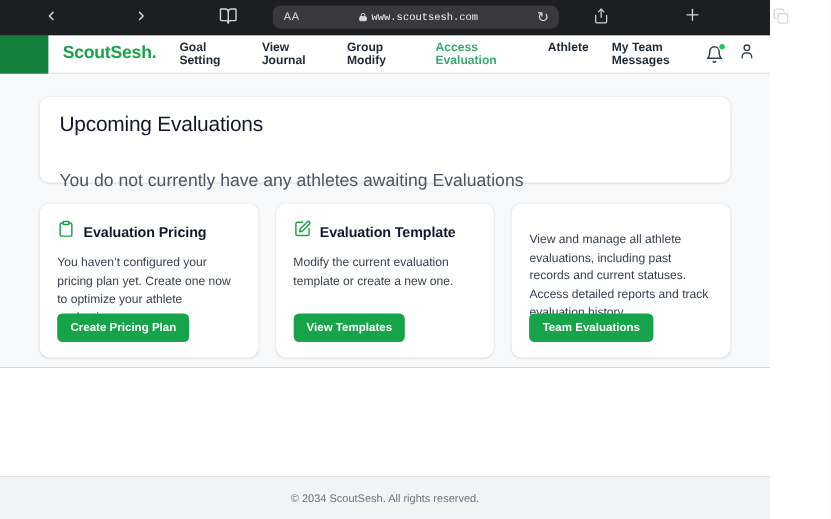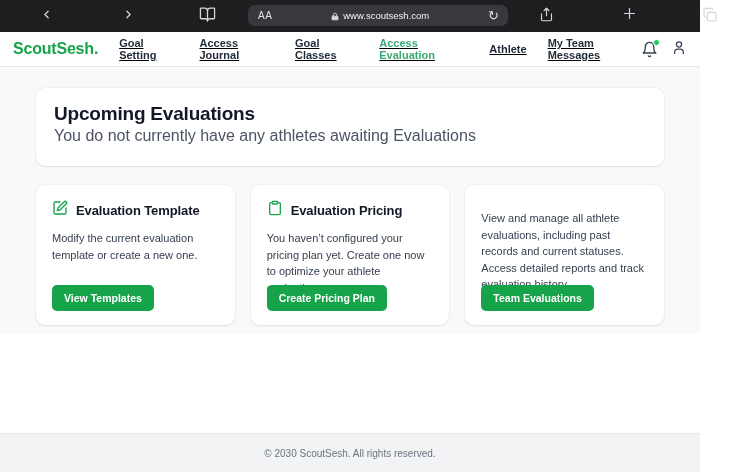--- a/index.html
+++ b/index.html
@@ -14,38 +14,38 @@
   .tb-btn svg { stroke:#d6d6d8; }
   .tb-back  { left:36px; }
   .tb-fwd   { left:118px; }
   .tb-book  { left:197px; }
   .tb-share { left:536px; }
   .tb-plus  { left:619px; font-size:17px; font-weight:400; }
   .tb-tabs  { left:700px; }
 
   .urlpill { position:absolute; left:248px; top:5px; width:260px; height:21px; background:#39393d; border-radius:7px; display:flex; align-items:center; }
   .reader { font-size:10px; color:#e3e3e6; padding-left:10px; letter-spacing:.5px; }
-  .url-center { flex:1; display:flex; align-items:center; justify-content:center; gap:4px; }
+  .url-center { flex:1; display:flex; align-items:center; justify-content:center; gap:4px;font-family:Liberation Mono, monospace; }
   .url-text { font-size:9.5px; color:#f1f1f3; }
   .reload { font-size:13px; color:#dddddf; padding-right:9px; line-height:1; background:none; border:none; cursor:pointer; }
 
   
-  .navbar { height:35px; background:#ffffff; border-bottom:1px solid #e5e7eb; display:flex; align-items:center; padding:0 13px; }
+  .navbar { height:35px; background:#ffffff; border-bottom:1px solid #e5e7eb; display:flex; align-items:center; padding:0 13px;margin-left:44px; }
   .logo { font-size:16px; font-weight:700; color:#16a34a; margin-right:21px; letter-spacing:-.2px; }
-  .navlinks { display:flex; align-items:center; gap:21px;text-decoration:underline; }
+  .navlinks { display:flex; gap:21px; }
   .navlink { font-size:11px; font-weight:600; color:#1f2937; cursor:pointer; text-decoration:none; }
   .navlink.active { color:#3aa873; }
   .nav-right { margin-left:auto; display:flex; align-items:center; gap:13px; }
   .bell-wrap { position:relative; width:17px; height:17px; cursor:pointer; }
   .bell-dot { position:absolute; top:-2px; right:-2px; width:7px; height:7px; background:#22c55e; border:1px solid #ffffff; border-radius:50%; }
 
   
   .content { height:267px; background:#f8f9fa; }
   .maincard { margin:0 36px; position:relative; top:21px; height:78px; background:#ffffff; border-radius:9px; box-shadow:0 1px 2px rgba(0,0,0,.07), 0 0 0 1px rgba(0,0,0,.03); padding:15px 18px; }
-  .maincard h1 { font-size:19px; font-weight:700; color:#111827; letter-spacing:-.2px; margin-bottom:2px; }
+  .maincard h1 { font-size:19px; font-weight:400; color:#111827; letter-spacing:-.2px; margin-bottom:31px; }
   .maincard p { font-size:16px; color:#4b5563; }
 
   .cardsrow { position:relative; top:40px; margin:0 36px; display:grid; grid-template-columns:repeat(3,1fr); gap:16px; height:140px; }
   .card { position:relative; background:#ffffff; border-radius:9px; box-shadow:0 1px 2px rgba(0,0,0,.07), 0 0 0 1px rgba(0,0,0,.03); padding:15px 16px; }
   .card-head { display:flex; align-items:center; gap:8px; }
   .card-title { font-size:13px; font-weight:700; color:#111827; letter-spacing:-.1px; }
   .card-body { margin-top:10px; font-size:11px; line-height:1.5; color:#374151; }
   .card-btn { position:absolute; left:16px; bottom:14px; background:#16a34a; color:#ffffff; font-family:"Liberation Sans", sans-serif; font-size:10.5px; font-weight:700; border:none; border-radius:5px; padding:7px 12px; cursor:pointer; }
 
   .filler { height:99px; background:#ffffff; }
@@ -121,22 +121,22 @@
             <path d="M16 4.5A2.5 2.5 0 0 0 13.5 2h-8A2.5 2.5 0 0 0 3 4.5v8A2.5 2.5 0 0 0 5.5 15" stroke="#d6d6d8"></path>
           </svg>
       </span>
     </button>
   </div>
 
   <div class="navbar">
     <span class="logo">ScoutSesh.</span>
     <span class="navlinks">
       <a class="navlink">Goal Setting</a>
-      <a class="navlink">Access Journal</a>
-      <a class="navlink">Goal Classes</a>
+      <a class="navlink">View Journal</a>
+      <a class="navlink">Group Modify</a>
       <a class="navlink active">Access Evaluation</a>
       <a class="navlink">Athlete</a>
       <a class="navlink">My Team Messages</a>
     </span>
     <span class="nav-right">
       <span class="bell-wrap">
         <span>
           <svg width="17" height="17" viewBox="0 0 24 24" fill="none" stroke="#374151" stroke-width="1.9" stroke-linecap="round" stroke-linejoin="round">
               <path d="M6 8a6 6 0 0 1 12 0c0 7 3 9 3 9H3s3-2 3-9"></path>
               <path d="M10.3 21a1.94 1.94 0 0 0 3.4 0"></path>
@@ -161,51 +161,51 @@
       <h1>Upcoming Evaluations</h1>
       <p>You do not currently have any athletes awaiting Evaluations</p>
     </section>
 
     <div class="cardsrow">
 
       <div class="card">
         <div class="card-head">
           <span>
             <svg width="16" height="16" viewBox="0 0 24 24" fill="none" stroke="#16a34a" stroke-width="2" stroke-linecap="round" stroke-linejoin="round">
+                <rect x="8" y="2" width="8" height="4" rx="1"></rect>
+                <path d="M16 4h2a2 2 0 0 1 2 2v14a2 2 0 0 1-2 2H6a2 2 0 0 1-2-2V6a2 2 0 0 1 2-2h2"></path>
+              </svg>
+          </span>
+          <span class="card-title">Evaluation Pricing</span>
+        </div>
+        <p class="card-body">You haven’t configured your pricing plan yet. Create one now to optimize your athlete evaluations.</p>
+        <button class="card-btn">Create Pricing Plan</button>
+      </div>
+
+      <div class="card">
+        <div class="card-head">
+          <span>
+            <svg width="16" height="16" viewBox="0 0 24 24" fill="none" stroke="#16a34a" stroke-width="2" stroke-linecap="round" stroke-linejoin="round">
                 <path d="M12 3H5a2 2 0 0 0-2 2v14a2 2 0 0 0 2 2h14a2 2 0 0 0 2-2v-7"></path>
                 <path d="M18.375 2.625a2.12 2.12 0 0 1 3 3L12 15l-4 1 1-4Z"></path>
               </svg>
           </span>
           <span class="card-title">Evaluation Template</span>
         </div>
         <p class="card-body">Modify the current evaluation template or create a new one.</p>
         <button class="card-btn">View Templates</button>
       </div>
 
       <div class="card">
-        <div class="card-head">
-          <span>
-            <svg width="16" height="16" viewBox="0 0 24 24" fill="none" stroke="#16a34a" stroke-width="2" stroke-linecap="round" stroke-linejoin="round">
-                <rect x="8" y="2" width="8" height="4" rx="1"></rect>
-                <path d="M16 4h2a2 2 0 0 1 2 2v14a2 2 0 0 1-2 2H6a2 2 0 0 1-2-2V6a2 2 0 0 1 2-2h2"></path>
-              </svg>
-          </span>
-          <span class="card-title">Evaluation Pricing</span>
-        </div>
-        <p class="card-body">You haven’t configured your pricing plan yet. Create one now to optimize your athlete evaluations.</p>
-        <button class="card-btn">Create Pricing Plan</button>
-      </div>
-
-      <div class="card">
         <p class="card-body">View and manage all athlete evaluations, including past records and current statuses. Access detailed reports and track evaluation history.</p>
         <button class="card-btn">Team Evaluations</button>
       </div>
 
     </div>
   </div>
 
   <div class="filler"></div>
 
   <footer class="footer">
-    <span>© 2030 ScoutSesh. All rights reserved.</span>
+    <span>© 2034 ScoutSesh. All rights reserved.</span>
   </footer>
 
 </div>
 
 </body></html>

